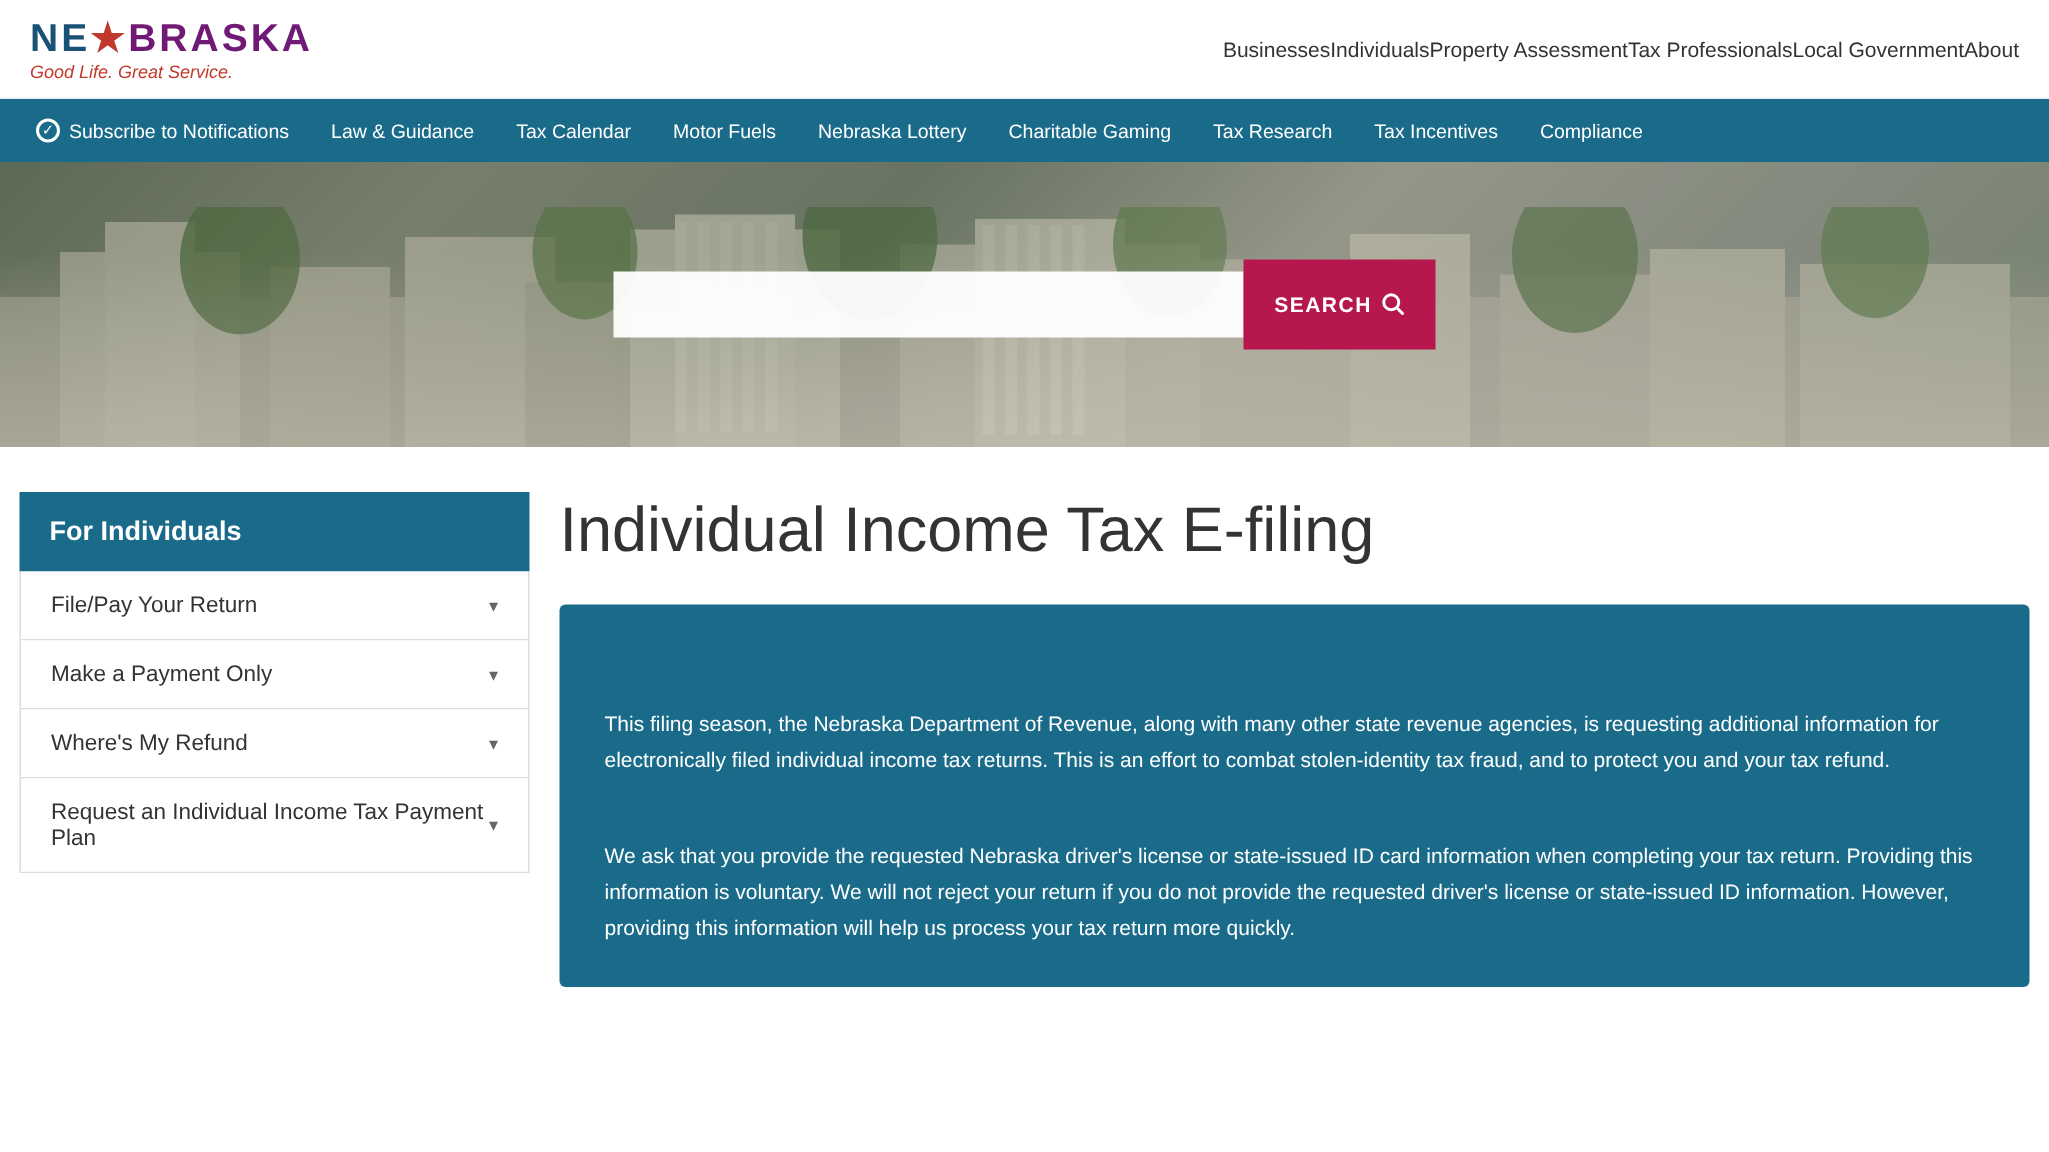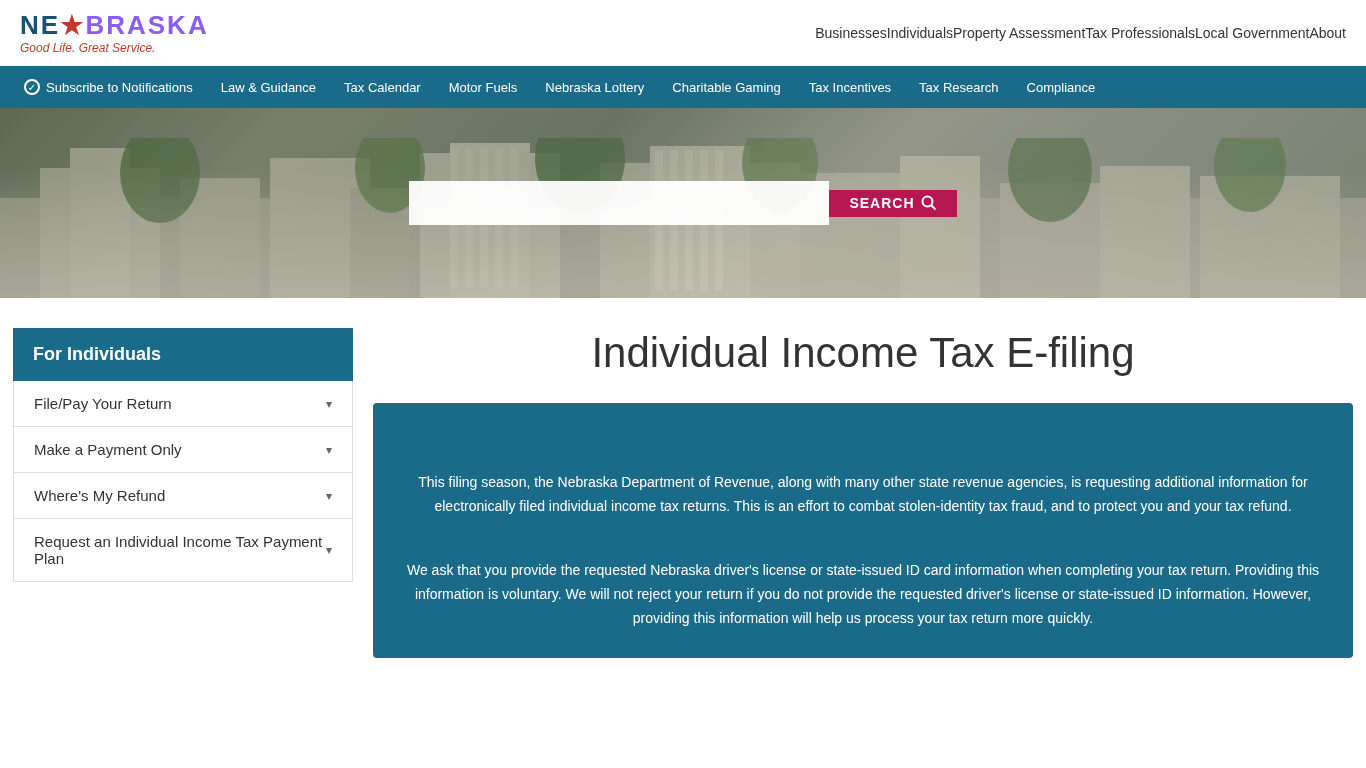--- a/index.html
+++ b/index.html
@@ -98,21 +98,21 @@
     #search-input {
       width: 420px;
       height: 44px;
       border: none;
       padding: 0 14px;
       font-size: 15px;
       outline: none;
       background: rgba(255,255,255,0.95);
     }
     #search-button {
-      height: 27px;
+      height: 60px;
       padding: 0 20px;
       background: #b5174e;
       color: #fff;
       border: none;
       font-size: 14px;
       font-weight: bold;
       cursor: pointer;
       letter-spacing: 1px;
       display: flex;
       align-items: center;
@@ -157,21 +157,20 @@
     }
     .sidebar-item .arrow {
       color: #666;
       font-size: 12px;
     }
     .sidebar-item:last-child { border-bottom: none; }
 
     
     #content {
       flex: 1;
-      text-align: center;
     }
     #page-title {
       font-size: 42px;
       font-weight: 300;
       color: #333;
       margin-bottom: 25px;
       line-height: 1.2;
     }
 
     
@@ -195,21 +194,21 @@
       margin-top: 40px;
     }
     #info-box p:last-child { margin-bottom: 0; }
   </style>
 </head>
 <body>
 
 <div id="header">
   <div id="logo-area">
     <div id="logo-text">
-      <span style="color:#1a5276;letter-spacing:2px;font-weight:900;font-size:26px;">NE</span><span style="color:#c0392b;">★</span><span style="color:#8b5cf6;letter-spacing:2px;font-weight:900;font-size:26px;">BRASKA</span>
+      <span style="color:#1a5276;letter-spacing:2px;font-weight:900;font-size:26px;">NE</span><span style="color:#c0392b;">★</span><span style="color:#701a75;letter-spacing:2px;font-weight:900;font-size:26px;">BRASKA</span>
     </div>
     <div id="logo-tagline" style="font-size:12px;color:#c0392b;font-style:italic;">Good Life. Great Service.</div>
   </div>
   <nav id="main-nav">
     <a href="#">Businesses</a>
     <a href="#">Individuals</a>
     <a href="#">Property Assessment</a>
     <a href="#">Tax Professionals</a>
     <a href="#">Local Government</a>
     <a href="#">About</a>
@@ -219,22 +218,22 @@
 <nav id="secondary-nav">
   <a class="subscribe-link" href="#">
     <span class="subscribe-icon">✓</span>
     <span>Subscribe to Notifications</span>
   </a>
   <a href="#">Law &amp; Guidance</a>
   <a href="#">Tax Calendar</a>
   <a href="#">Motor Fuels</a>
   <a href="#">Nebraska Lottery</a>
   <a href="#">Charitable Gaming</a>
+  <a href="#">Tax Research</a>
   <a href="#">Tax Incentives</a>
-  <a href="#">Tax Research</a>
   <a href="#">Compliance</a>
 </nav>
 
 <div id="hero">
 
   <svg style="position:absolute;bottom:0;left:0;width:100%;height:160px;opacity:0.45;" viewBox="0 0 1366 160" preserveAspectRatio="none">
     <rect x="0" y="60" width="1366" height="100" fill="#b5b0a0"></rect>
     <rect x="40" y="30" width="120" height="130" fill="#c8c3b0"></rect>
     <rect x="70" y="10" width="60" height="150" fill="#d0cbb8"></rect>
     <rect x="180" y="40" width="80" height="120" fill="#c0bba8"></rect>

